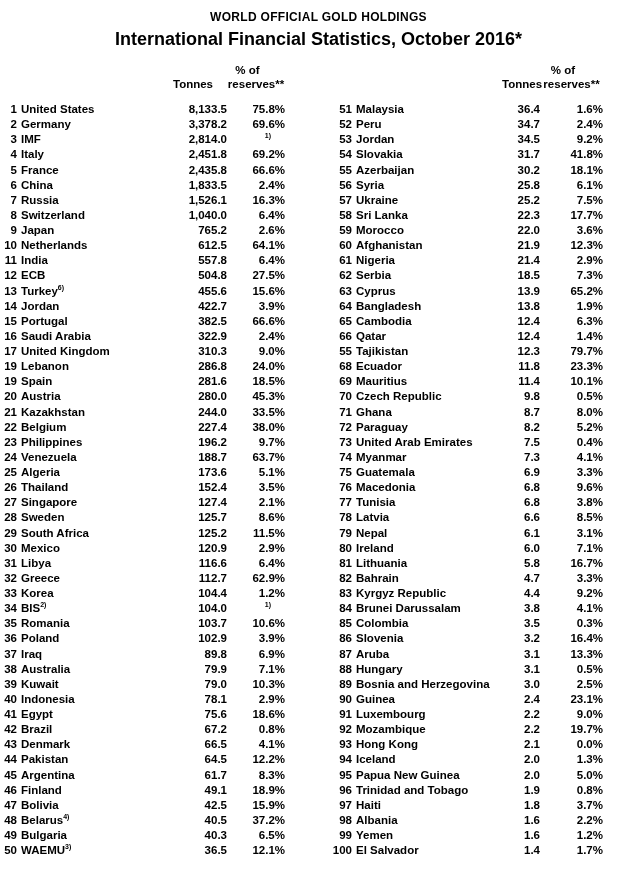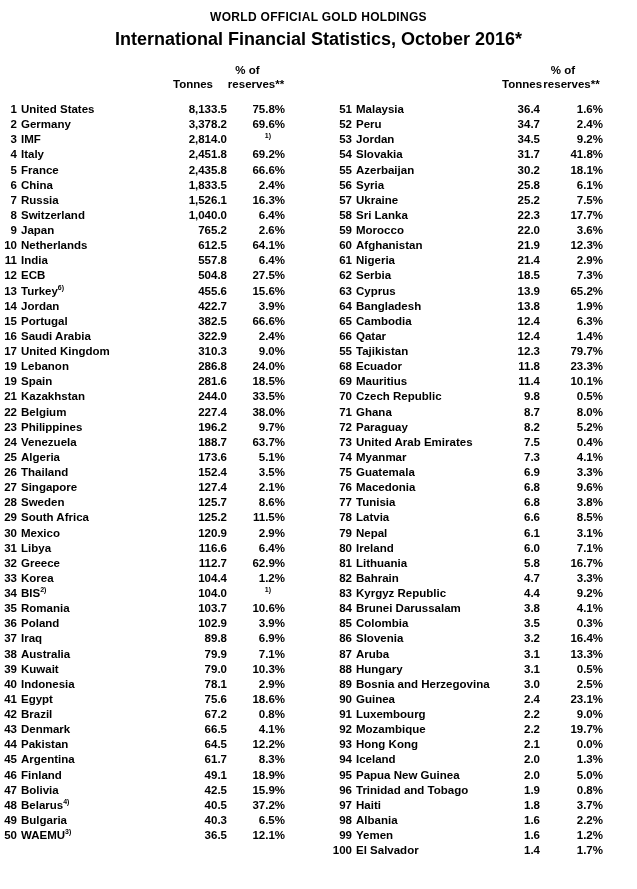--- a/index.html
+++ b/index.html
@@ -168,20 +168,26 @@
             <span class="cell tonnes">286.8</span>
             <span class="cell pct">24.0%</span>
           </div>
           <div class="row">
             <span class="cell rank">19</span>
             <span class="cell country">Spain</span>
             <span class="cell tonnes">281.6</span>
             <span class="cell pct">18.5%</span>
           </div>
           <div class="row">
+            <span class="cell rank">20</span>
+            <span class="cell country">Austria</span>
+            <span class="cell tonnes">280.0</span>
+            <span class="cell pct">45.3%</span>
+          </div>
+          <div class="row">
             <span class="cell rank">21</span>
             <span class="cell country">Kazakhstan</span>
             <span class="cell tonnes">244.0</span>
             <span class="cell pct">33.5%</span>
           </div>
           <div class="row">
             <span class="cell rank">22</span>
             <span class="cell country">Belgium</span>
             <span class="cell tonnes">227.4</span>
             <span class="cell pct">38.0%</span>

